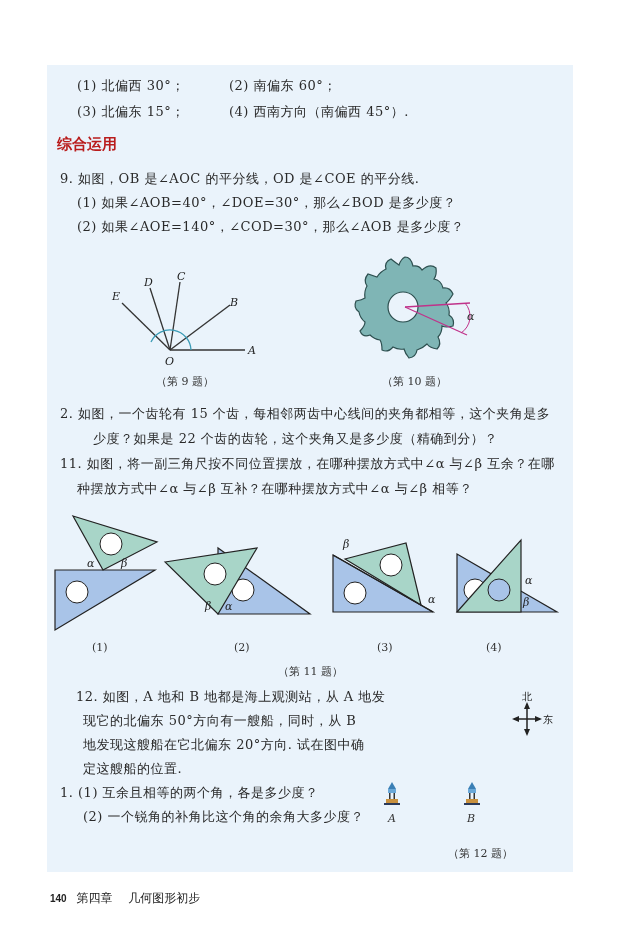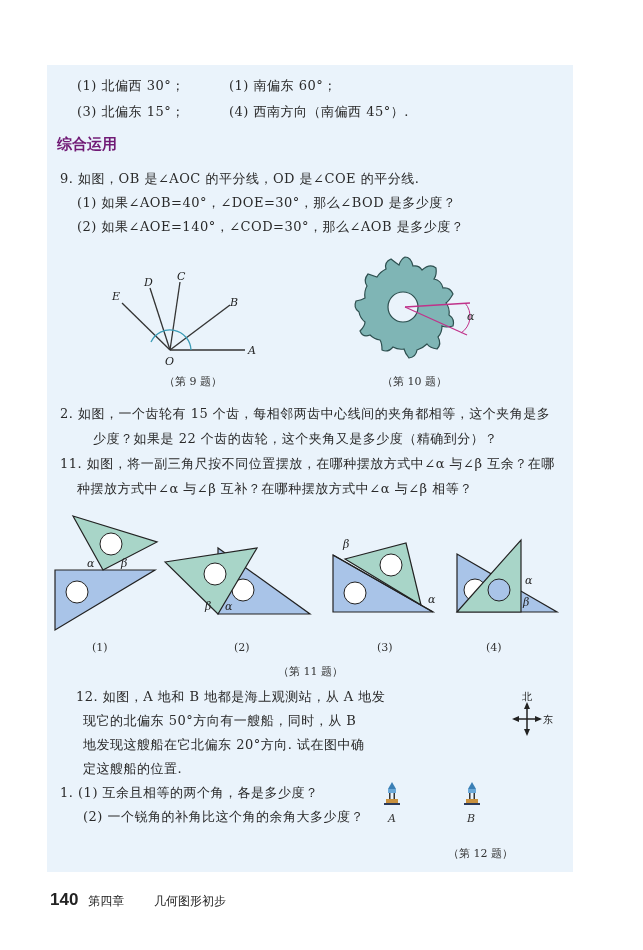--- a/index.html
+++ b/index.html
@@ -6,34 +6,34 @@
   body {
     width: 643px; height: 950px; background: #ffffff;
     font-family: "DejaVu Serif", "Liberation Serif", serif;
     color: #2a2a2a; position: relative; overflow: hidden;
   }
   .panel {
     position: absolute; left: 47px; top: 65px; width: 526px; height: 807px;
     background: #eaf3fb;
   }
   .line { position: absolute; font-size: 13px; line-height: 18px; white-space: nowrap; letter-spacing: 0.5px; text-align: center; }
-  .heading { position: absolute; left: 57px; top: 135px; font-family: "DejaVu Sans", "Liberation Sans", sans-serif; font-weight: bold; font-size: 15px; color: #701a75; }
+  .heading { position: absolute; left: 57px; top: 135px; font-family: "DejaVu Sans", "Liberation Sans", sans-serif; font-weight: bold; font-size: 15px; color: #b91c1c; }
   .cap { position: absolute; font-size: 11px; color: #333; white-space: nowrap; }
   svg { position: absolute; overflow: visible; }
   .lbl { font-family: "DejaVu Serif", serif; font-style: italic; font-size: 11px; fill: #222; }
   .footer { position: absolute; left: 50px; top: 890px; font-size: 12px; color: #222; white-space: nowrap; }
-  .footer .num { font-family: "Liberation Sans", sans-serif; font-weight: bold; font-size: 17px; margin-right: 6px; }
+  .footer .num { font-family: "Liberation Sans", sans-serif; font-weight: bold; font-size: 10px; margin-right: 6px; }
 </style>
 </head>
 <body>
 
 <div class="panel"></div>
 
 <div class="line" style="left:77px;top:77px">(1) 北偏西 30°；</div>
-<div class="line" style="left:229px;top:77px">(1) 南偏东 60°；</div>
+<div class="line" style="left:229px;top:77px">(2) 南偏东 60°；</div>
 <div class="line" style="left:77px;top:103px">(3) 北偏东 15°；</div>
 <div class="line" style="left:229px;top:103px">(4) 西南方向（南偏西 45°）.</div>
 
 <div class="heading">综合运用</div>
 
 <div class="line" style="left:60px;top:170px">9. 如图，OB 是∠AOC 的平分线，OD 是∠COE 的平分线.</div>
 <div class="line" style="left:77px;top:194px">(1) 如果∠AOB=40°，∠DOE=30°，那么∠BOD 是多少度？</div>
 <div class="line" style="left:77px;top:218px">(2) 如果∠AOE=140°，∠COD=30°，那么∠AOB 是多少度？</div>
 
 <svg style="left:110px;top:270px" width="150" height="100">
@@ -45,21 +45,21 @@
     <line x1="60" y1="80" x2="12" y2="33"></line>
   </g>
   <path d="M81 80 A21 21 0 0 0 41 72" stroke="#3a9bb5" stroke-width="1.3" fill="none"></path>
   <text class="lbl" x="2" y="30">E</text>
   <text class="lbl" x="34" y="16">D</text>
   <text class="lbl" x="67" y="10">C</text>
   <text class="lbl" x="120" y="36">B</text>
   <text class="lbl" x="138" y="84">A</text>
   <text class="lbl" x="55" y="95">O</text>
 </svg>
-<div class="cap" style="left:164px;top:374px">（第 9 题）</div>
+<div class="cap" style="left:156px;top:374px">（第 9 题）</div>
 
 <svg style="left:345px;top:250px" width="140" height="120">
   <g transform="translate(60,57)">
     <path id="gearpath" fill="#7fb5b5" stroke="#2d4f4f" stroke-width="1.2" d="
       M0,-50 Q6,-50 8,-41 Q14,-42 17,-37 Q25,-44 31,-39 Q32,-32 29,-28 Q36,-27 38,-19 Q45,-20 48,-13 Q44,-6 41,-4 Q45,1 44,8 Q50,12 48,19 Q41,21 37,19 Q37,26 33,30 Q37,37 32,42 Q25,41 22,37 Q18,41 12,43 Q11,50 4,51 Q0,46 -1,42 Q-7,43 -12,40 Q-17,46 -23,43 Q-23,36 -25,33 Q-31,32 -35,28 Q-42,31 -45,24 Q-40,19 -40,15 Q-45,11 -46,5 Q-52,1 -49,-6 Q-43,-7 -40,-9 Q-41,-16 -38,-21 Q-42,-27 -37,-33 Q-31,-31 -28,-30 Q-25,-35 -19,-38 Q-21,-45 -14,-48 Q-9,-44 -6,-42 Q-4,-48 0,-50 Z"></path>
     <circle cx="-2" cy="0" r="15" fill="#eaf3fb" stroke="#2d4f4f" stroke-width="1.2"></circle>
     <line x1="0" y1="0" x2="65" y2="-4" stroke="#c0328a" stroke-width="1.3"></line>
     <line x1="0" y1="0" x2="62" y2="28" stroke="#c0328a" stroke-width="1.3"></line>
     <path d="M60 -4 A20 20 0 0 1 56 26" stroke="#c0328a" stroke-width="1" fill="none"></path>
   </g>
@@ -145,14 +145,14 @@
   <rect x="4" y="19" width="12" height="4" fill="#c9913f"></rect>
   <rect x="2" y="23" width="16" height="2" fill="#2a3a5a"></rect>
 </svg>
 <div class="cap" style="left:388px;top:812px;font-style:italic">A</div>
 <div class="cap" style="left:467px;top:812px;font-style:italic">B</div>
 <div class="cap" style="left:448px;top:846px">（第 12 题）</div>
 
 <div class="footer">
   <span class="num">140</span>
   <span>第四章</span>
-  <span style="margin-left:26px">几何图形初步</span>
+  <span style="margin-left:12px">几何图形初步</span>
 </div>
 
 </body></html>

